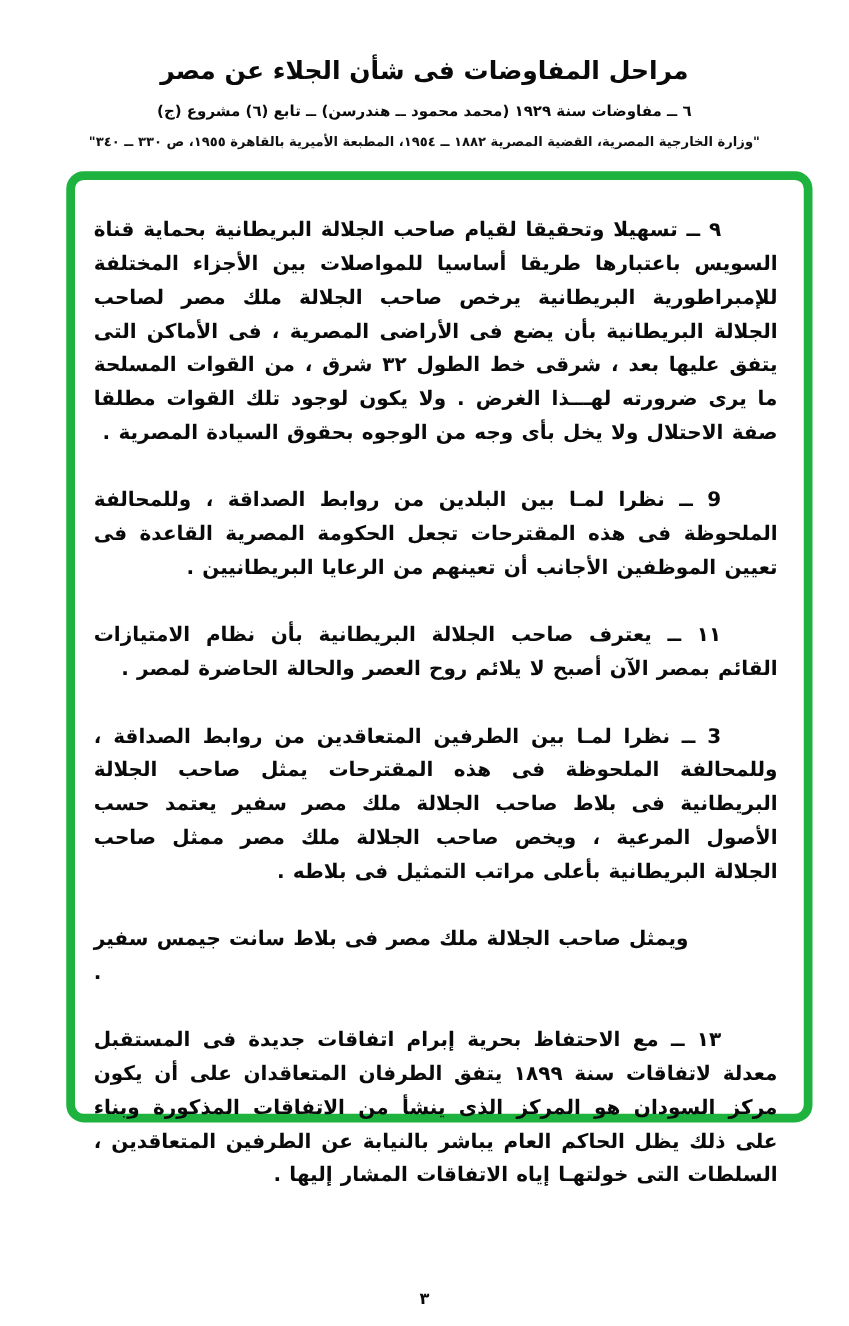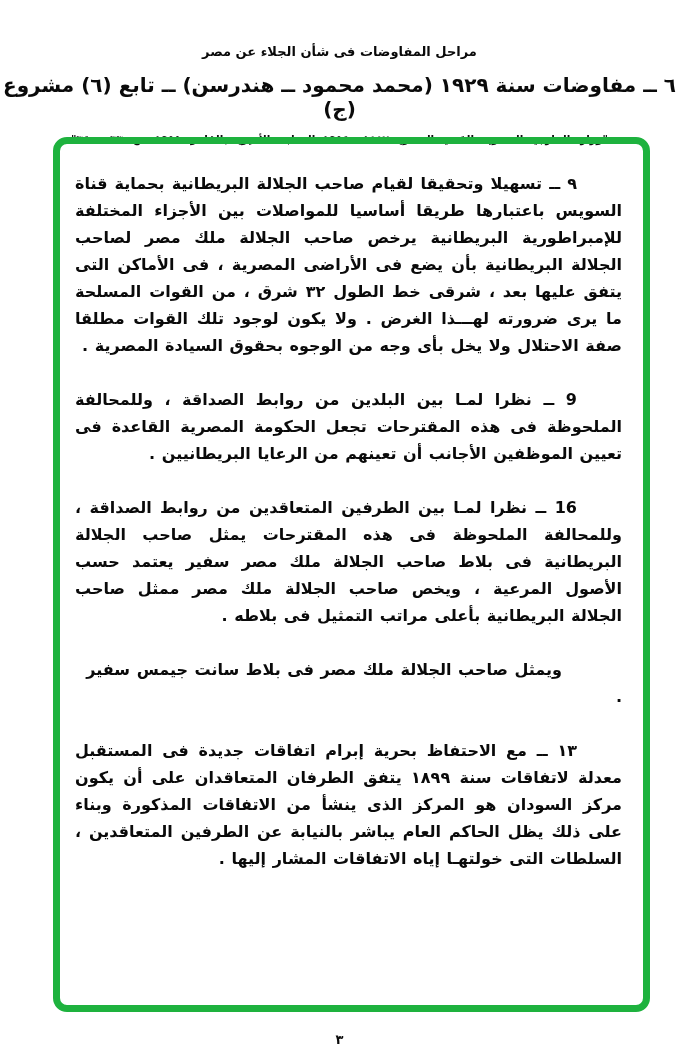--- a/index.html
+++ b/index.html
@@ -14,60 +14,60 @@
   .page {
     position: absolute; inset: 0;
     width: 679px; height: 1061px;
   }
   .header {
     direction: rtl;
     text-align: center;
     padding-top: 44px;
   }
   .title {
-    font-size: 13px;
+    font-size: 20px;
     font-weight: bold;
     letter-spacing: 0.2px;
     margin: 0;
   }
   .subtitle {
-    font-size: 20px;
+    font-size: 12px;
     font-weight: bold;
     margin: 14px 0 12px 0;
   }
   .citation {
     font-size: 10.5px;
     font-weight: bold;
     margin: 10px 0 0 0;
     color: #111;
   }
   .green-box {
     position: absolute;
     left: 53px;
     top: 137px;
     width: 597px;
-    height: 875px;
+    height: 761px;
     box-sizing: border-box;
     border: 7px solid #1eb23e;
     border-radius: 14px;
     padding: 26px 21px 0 15px;
   }
   .para {
     direction: rtl;
     unicode-bidi: embed;
     text-align: justify;
     font-size: 16px;
     font-weight: bold;
     line-height: 27px;
     margin: 0 0 27px 0;
     text-indent: 45px;
     word-spacing: 1px;
   }
   .para.single-line {
-    text-align: right;
+    text-align: left;
     text-indent: 60px;
   }
   .page-number {
     position: absolute;
     left: 0; right: 0;
     top: 1032px;
     text-align: center;
     font-size: 13px;
     font-weight: bold;
     direction: rtl;
@@ -80,21 +80,22 @@
 
   <div class="header">
     <div class="title">مراحل المفاوضات فى شأن الجلاء عن مصر</div>
     <div class="subtitle">٦ ــ مفاوضات سنة ١٩٢٩ (محمد محمود ــ هندرسن) ــ تابع (٦) مشروع (ج)</div>
     <div class="citation">"وزارة الخارجية المصرية، القضية المصرية ١٨٨٢ ــ ١٩٥٤، المطبعة الأميرية بالقاهرة ١٩٥٥، ص ٣٣٠ ــ ٣٤٠"</div>
   </div>
 
   <div class="green-box" style="border-color: rgb(30, 178, 62);">
     <p class="para">٩ ــ تسهيلا وتحقيقا لقيام صاحب الجلالة البريطانية بحماية قناة السويس باعتبارها طريقا أساسيا للمواصلات بين الأجزاء المختلفة للإمبراطورية البريطانية يرخص صاحب الجلالة ملك مصر لصاحب الجلالة البريطانية بأن يضع فى الأراضى المصرية ، فى الأماكن التى يتفق عليها بعد ، شرقى خط الطول ٣٢ شرق ، من القوات المسلحة ما يرى ضرورته لهـــذا الغرض . ولا يكون لوجود تلك القوات مطلقا صفة الاحتلال ولا يخل بأى وجه من الوجوه بحقوق السيادة المصرية .</p>
     <p class="para">9 ــ نظرا لمـا بين البلدين من روابط الصداقة ، وللمحالفة الملحوظة فى هذه المقترحات تجعل الحكومة المصرية القاعدة فى تعيين الموظفين الأجانب أن تعينهم من الرعايا البريطانيين .</p>
-    <p class="para">16 ــ نظرا لمـا بين الطرفين المتعاقدين من روابط الصداقة ، وللمحالفة الملحوظة فى هذه المقترحات يمثل صاحب الجلالة البريطانية فى بلاط صاحب الجلالة ملك مصر سفير يعتمد حسب الأصول المرعية ، ويخص صاحب الجلالة ملك مصر ممثل صاحب الجلالة البريطانية بأعلى مراتب التمثيل فى بلاطه .</p>
+    <p class="para">١١ ــ يعترف صاحب الجلالة البريطانية بأن نظام الامتيازات القائم بمصر الآن أصبح لا يلائم روح العصر والحالة الحاضرة لمصر .</p>
+    <p class="para">3 ــ نظرا لمـا بين الطرفين المتعاقدين من روابط الصداقة ، وللمحالفة الملحوظة فى هذه المقترحات يمثل صاحب الجلالة البريطانية فى بلاط صاحب الجلالة ملك مصر سفير يعتمد حسب الأصول المرعية ، ويخص صاحب الجلالة ملك مصر ممثل صاحب الجلالة البريطانية بأعلى مراتب التمثيل فى بلاطه .</p>
     <p class="para single-line">ويمثل صاحب الجلالة ملك مصر فى بلاط سانت جيمس سفير .</p>
     <p class="para">١٣ ــ مع الاحتفاظ بحرية إبرام اتفاقات جديدة فى المستقبل معدلة لاتفاقات سنة ١٨٩٩ يتفق الطرفان المتعاقدان على أن يكون مركز السودان هو المركز الذى ينشأ من الاتفاقات المذكورة وبناء على ذلك يظل الحاكم العام يباشر بالنيابة عن الطرفين المتعاقدين ، السلطات التى خولتهـا إياه الاتفاقات المشار إليها .</p>
 
   </div>
 
   <div class="page-number">٣</div>
 
 </div>
 
 </body></html>

